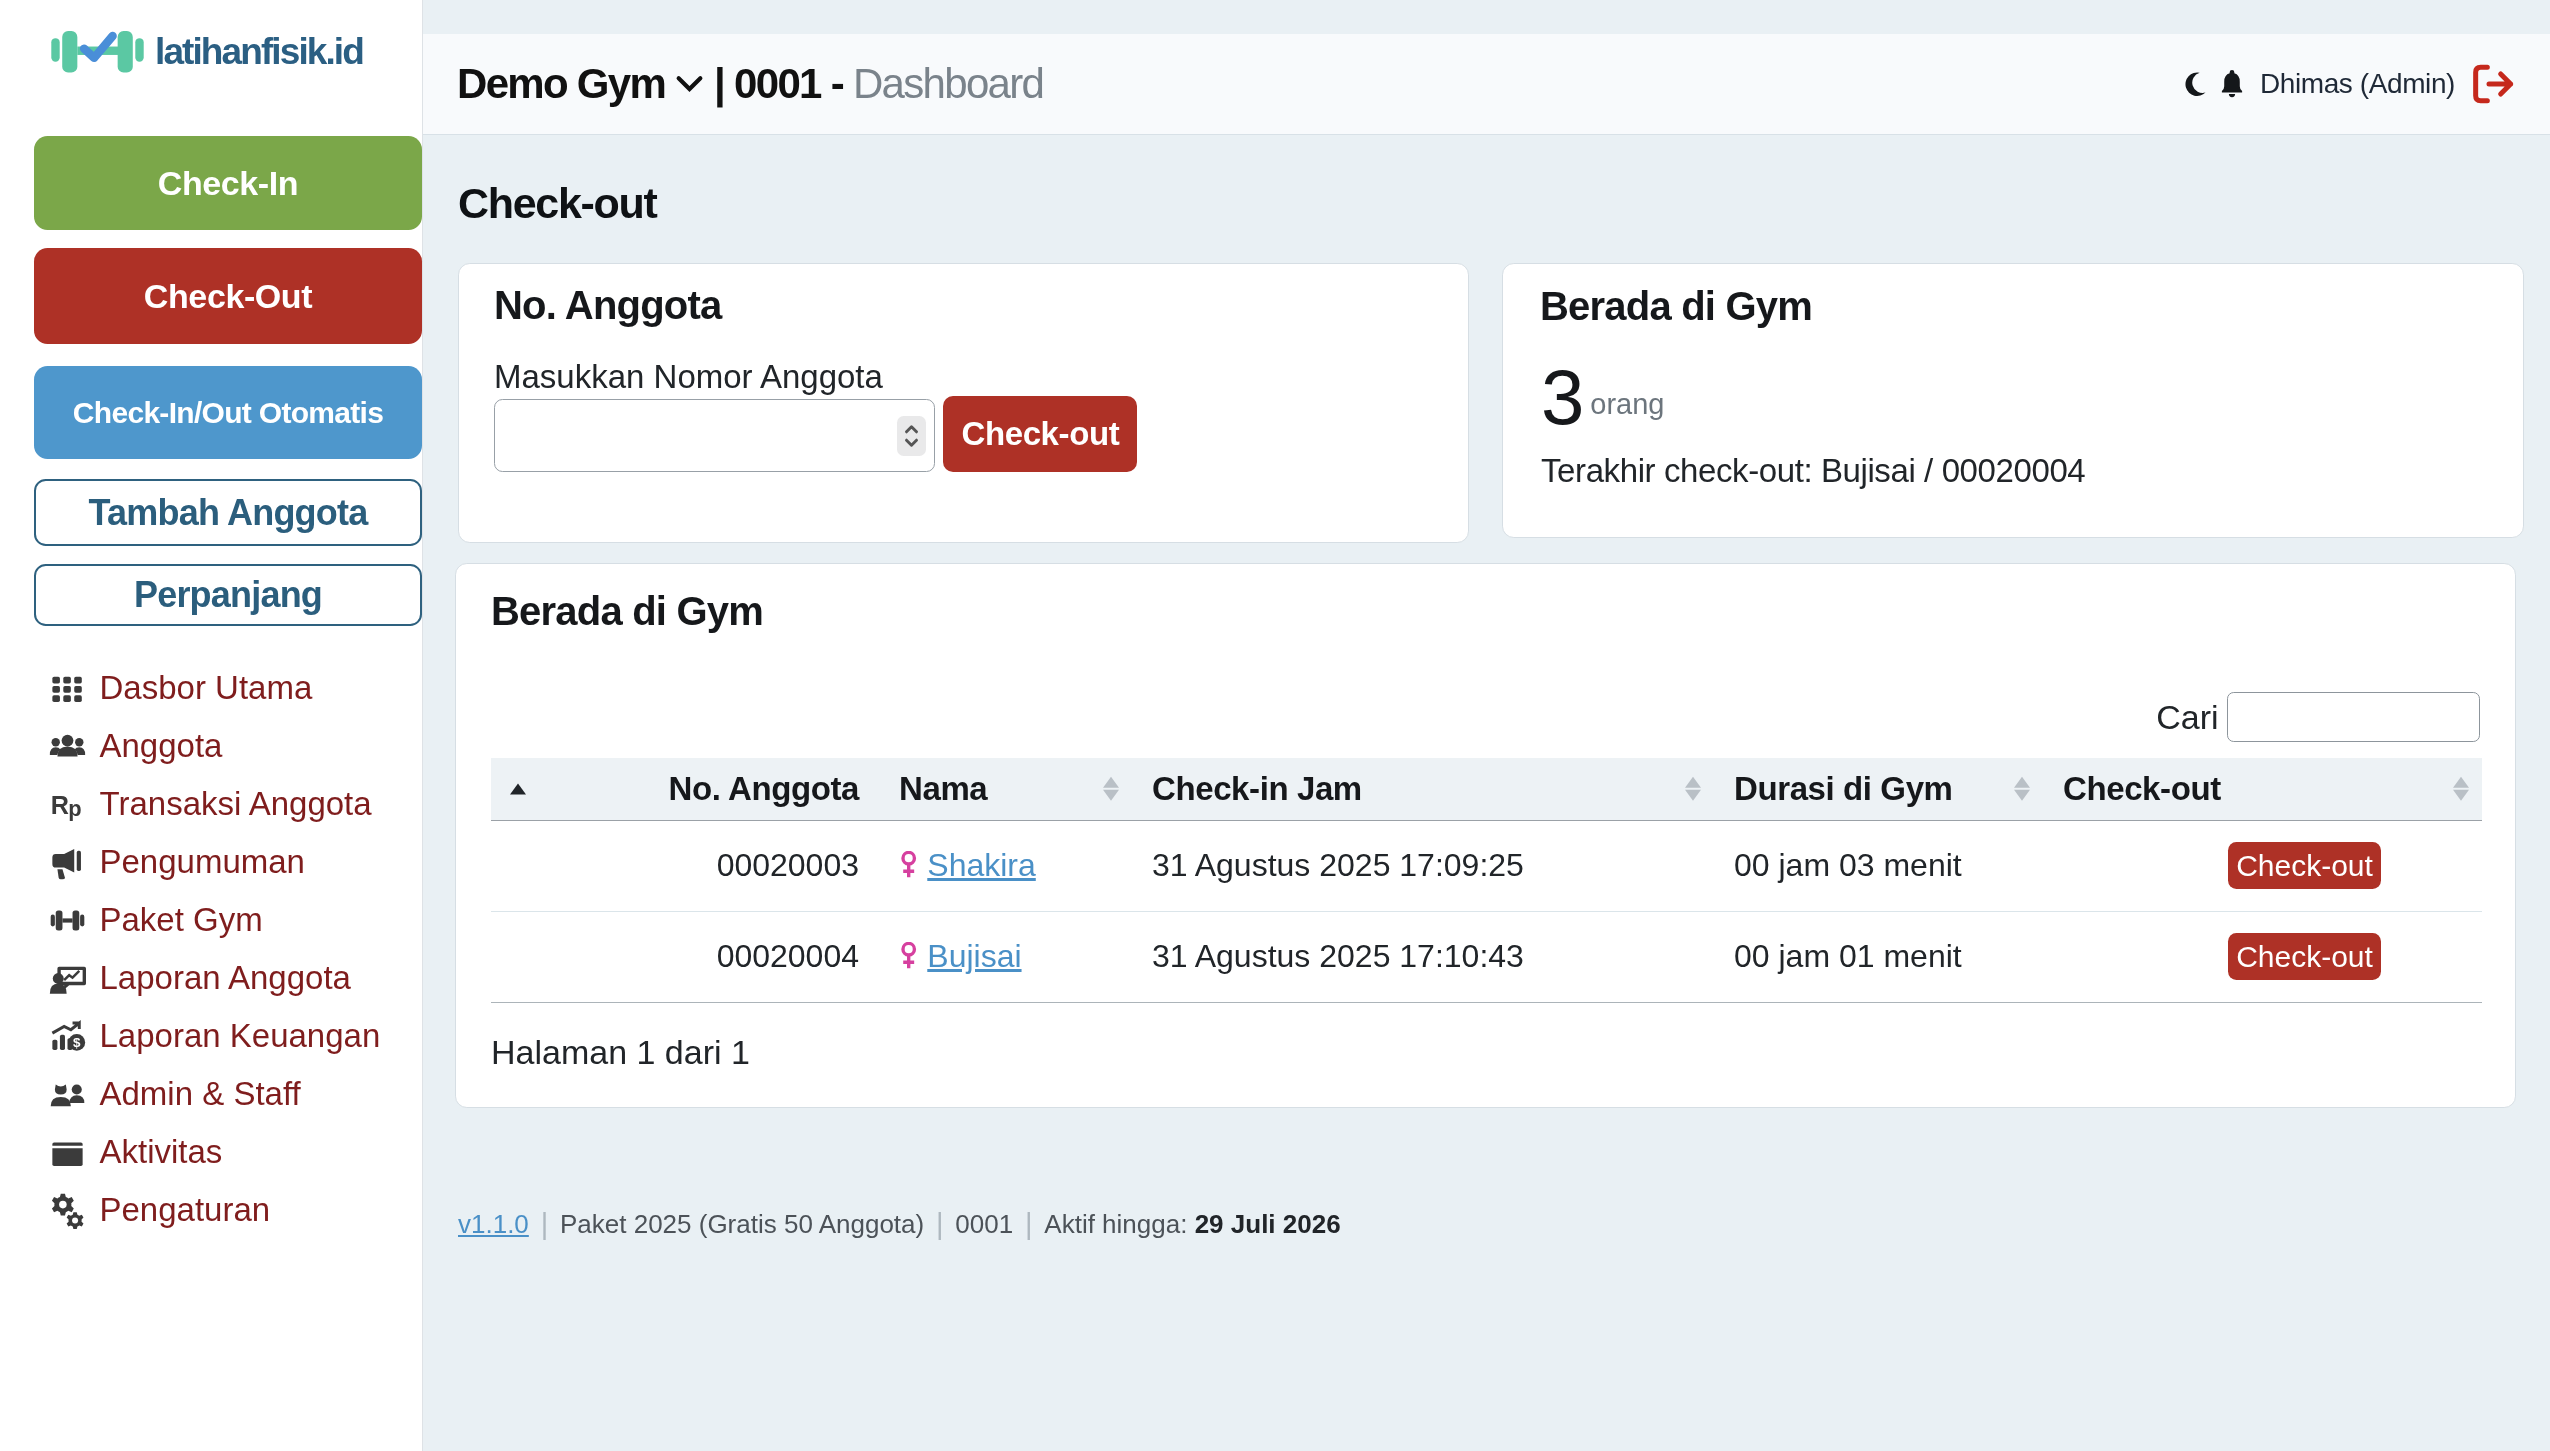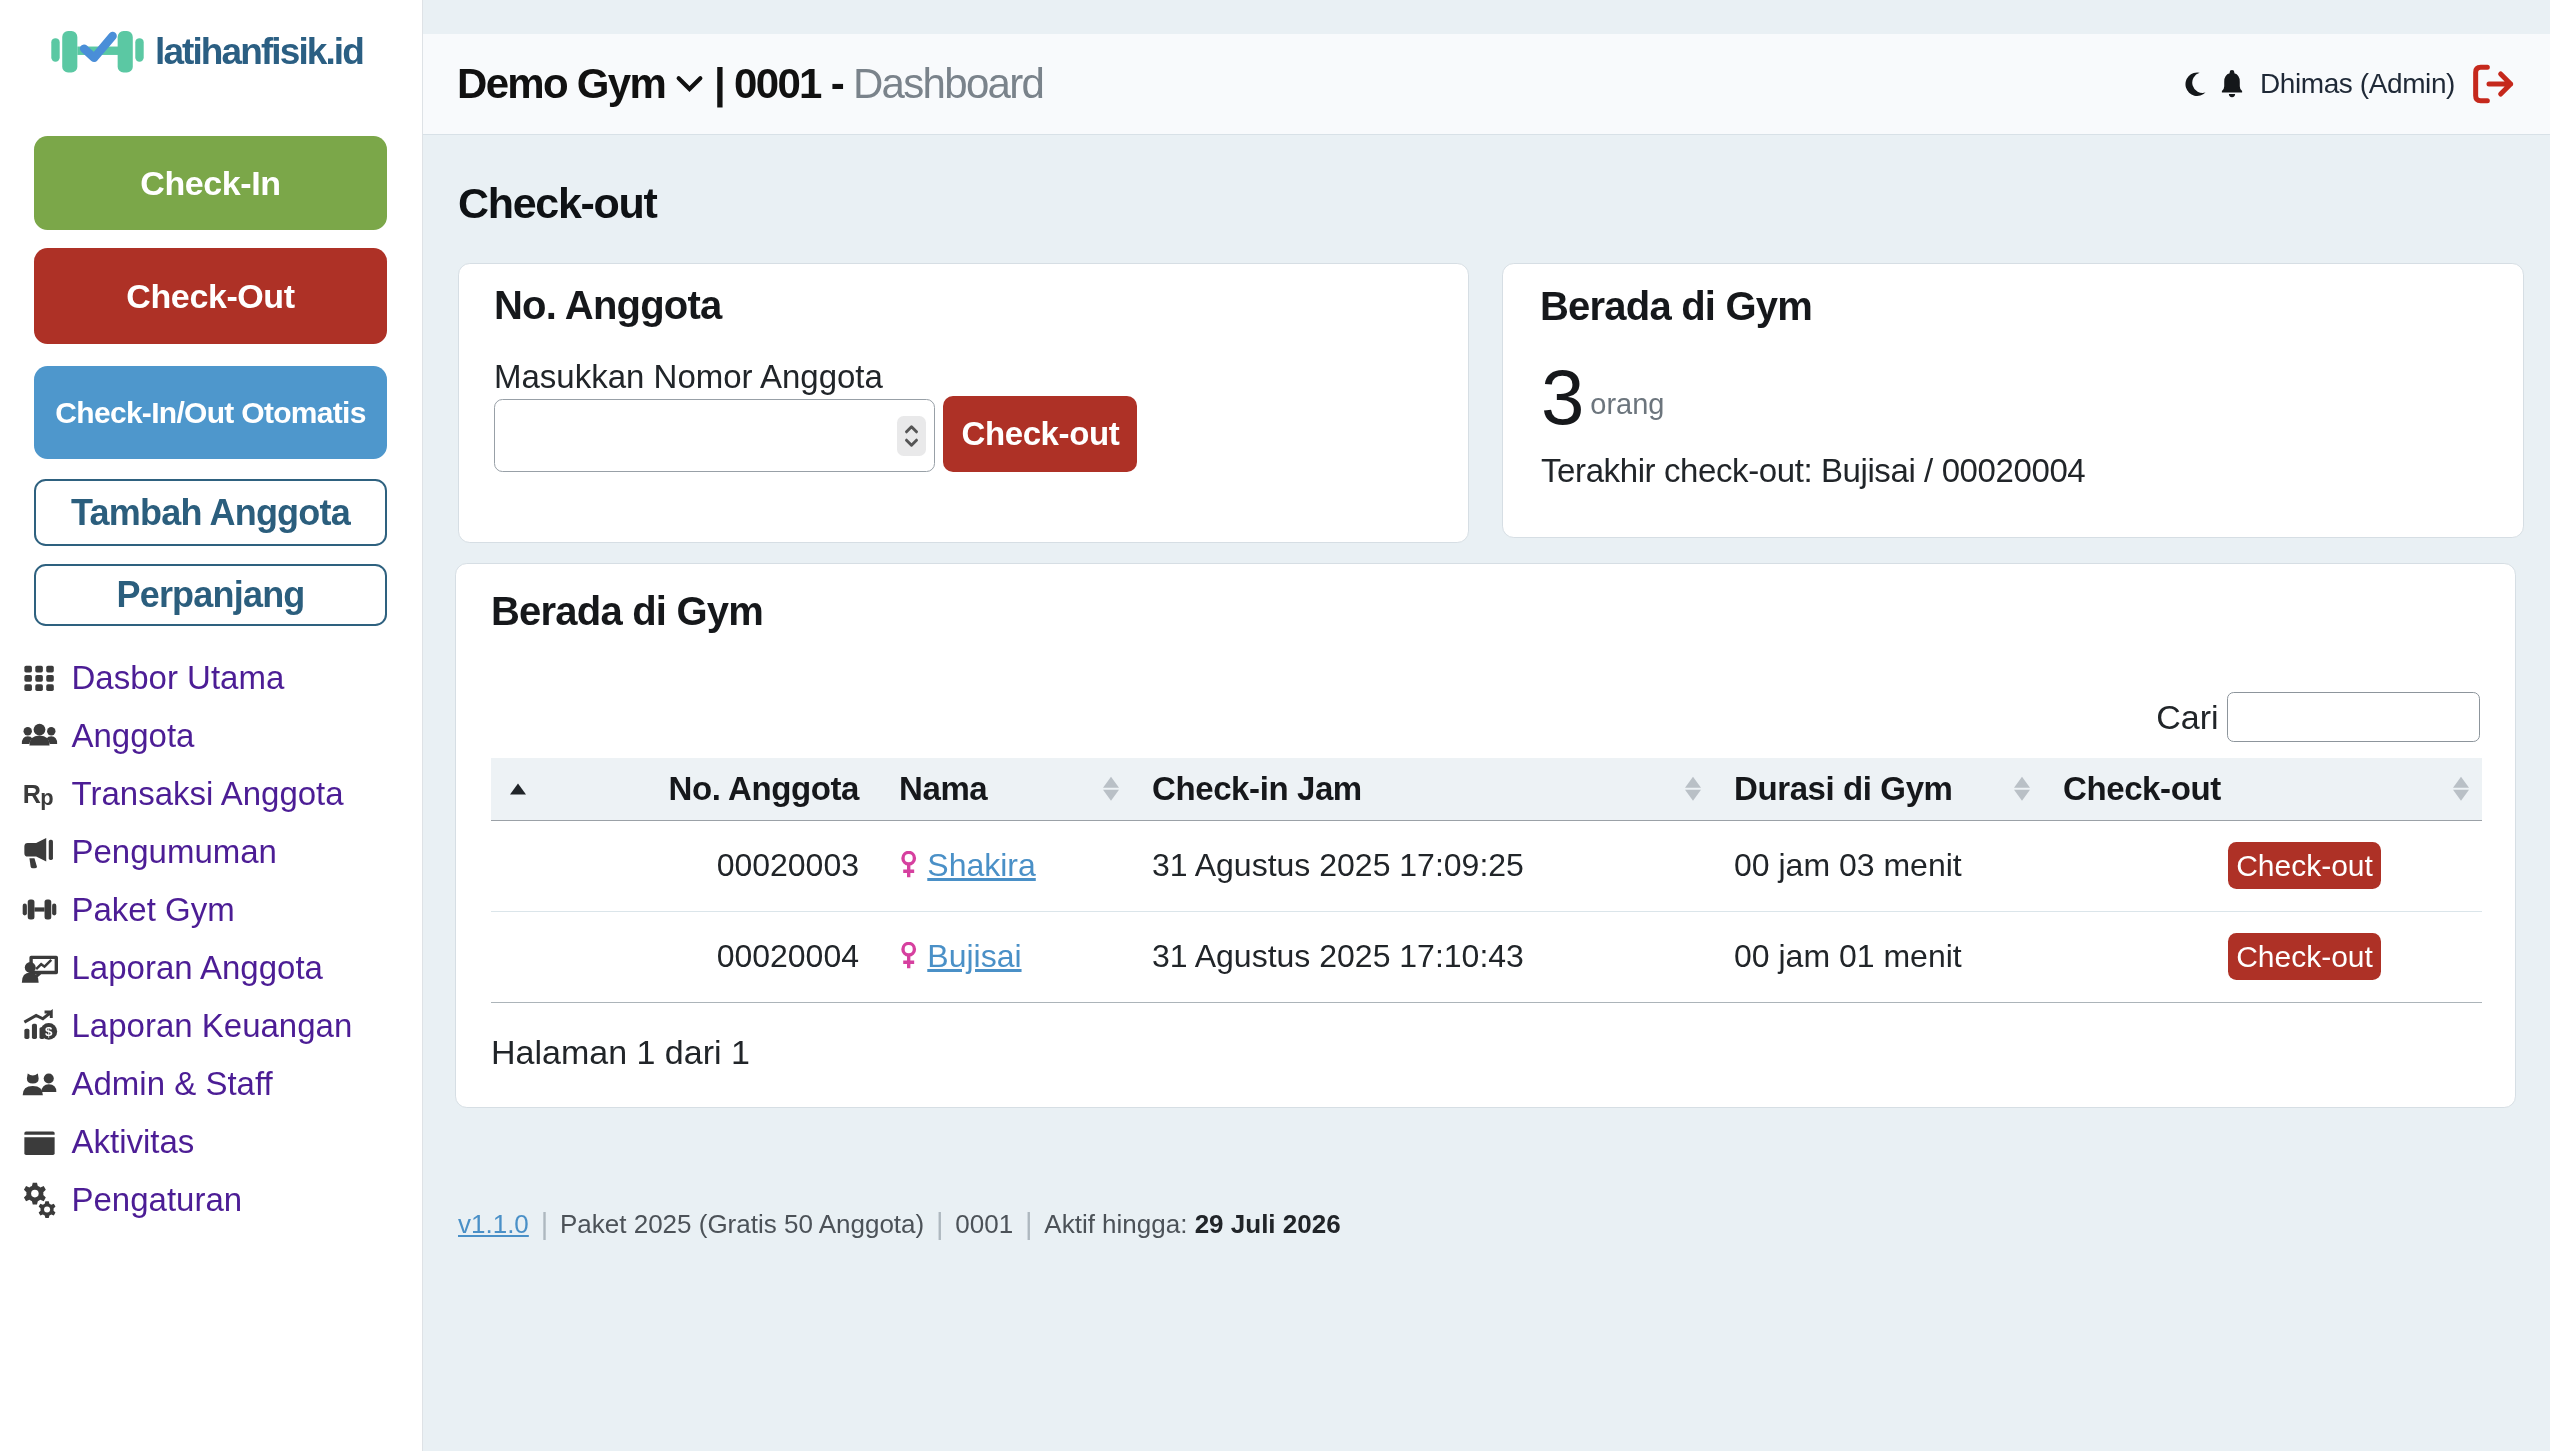--- a/index.html
+++ b/index.html
@@ -1,28 +1,28 @@
 <!DOCTYPE html>
 <html style="font-size:13.5px"><head>
 <meta charset="utf-8">
 <style>
 * { margin:0; padding:0; box-sizing:border-box; }
 html,body { width:2550px; height:1451px; font-family:"Liberation Sans",sans-serif; background:#e9f0f4; overflow:hidden; }
 .sidebar { position:absolute; left:0; top:0; width:423px; height:1451px; background:#ffffff; border-right:1.7px solid #dee2e6; }
 .logo { position:absolute; left:51px; top:30px; height:44px; display:flex; align-items:center; }
 .logo-text { font-size:37px; font-weight:bold; color:#2b5f83; letter-spacing:-1.9px; margin-left:11px; }
-.sbtn { position:absolute; left:34px; width:353px; display:flex; align-items:center; justify-content:center; color:#fff; font-weight:bold; border-radius:13.5px; }
+.sbtn { position:absolute; left:34px; width:388px; display:flex; align-items:center; justify-content:center; color:#fff; font-weight:bold; border-radius:13.5px; }
 .sbtn.green { top:136px; height:94px; background:#7ba749; font-size:34px; letter-spacing:-0.4px; }
 .sbtn.red { top:248px; height:96px; background:#ae3126; font-size:34px; letter-spacing:-0.4px; }
 .sbtn.blue { top:366px; height:93px; background:#4e97cc; font-size:30px; white-space:nowrap; letter-spacing:-0.7px; }
 .sbtn.outline { background:#fff; border:2.5px solid #2e617f; color:#2b5e7d; border-radius:11.8px; font-size:36px; letter-spacing:-0.8px; }
 .sbtn.o1 { top:479px; height:67px; }
 .sbtn.o2 { top:564px; height:62px; }
 .menu { position:absolute; left:0; top:659px; width:100%; }
-.mitem { height:58px; display:flex; align-items:flex-start; padding-left:21px; font-size:33px; color:#4c1d95; }
+.mitem { height:58px; display:flex; align-items:center; padding-left:49px; font-size:33px; color:#7f1d1d; }
 .mitem svg { width:37px; height:37px; margin-right:13.5px; flex:none; }
 .main { position:absolute; left:423px; top:0; right:0; height:1451px;margin-top:34px; }
 .topbar { position:absolute; left:0; top:0; width:2127px; height:101px; background:#f8fafc; border-bottom:1.7px solid #d8e1e7; display:flex; align-items:center; }
 .tb-title { margin-left:34px; font-size:42px; color:#111; font-weight:bold; display:flex; align-items:center; letter-spacing:-1.7px; }
 .tb-title .grey { color:#7a838b; font-weight:normal; }
 .tb-right { position:absolute; right:34px; top:0; height:100px; display:flex; align-items:center; }
 .content { position:absolute; left:0; top:101px; width:2127px; }
 h2.pageh { position:absolute; left:35px; top:44px; font-size:43px; color:#0f1215; letter-spacing:-1.3px; }
 .card { position:absolute; background:#fff; border:1.7px solid #d6dee4; border-radius:11.8px; }
 .card1 { left:35px; top:128px; width:1011px; height:280px; }

